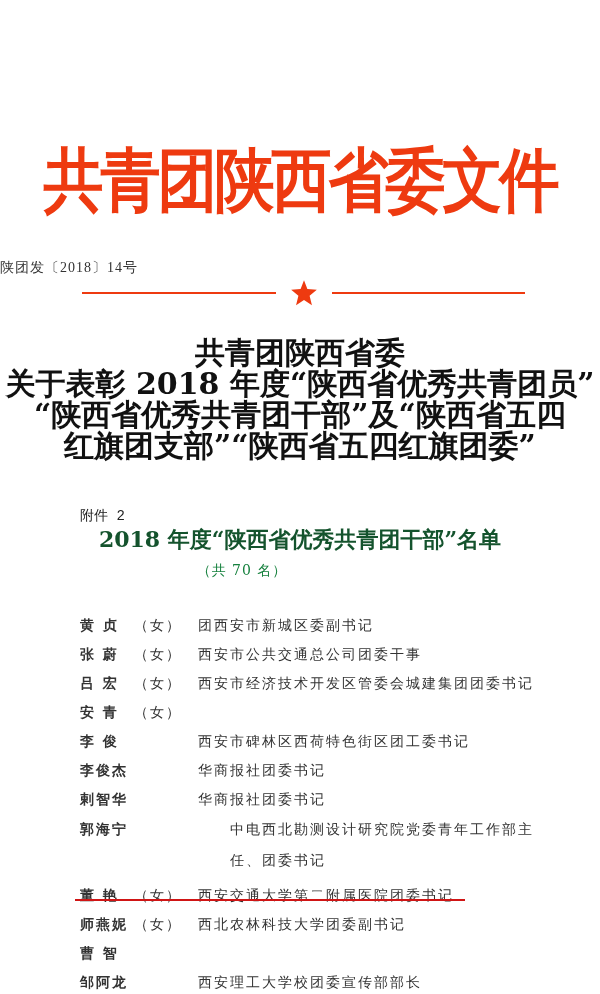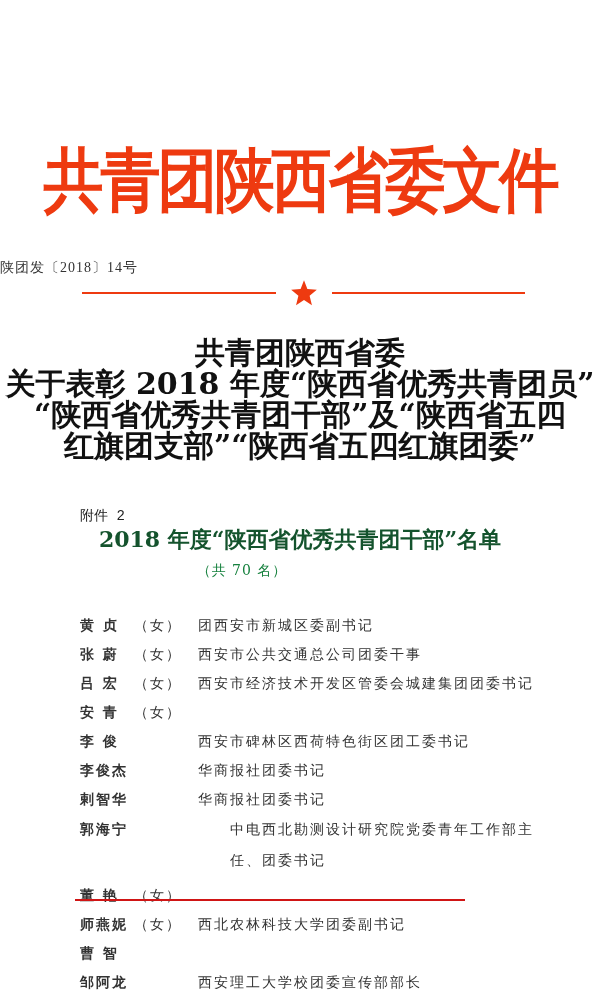--- a/index.html
+++ b/index.html
@@ -115,20 +115,21 @@
     <span class="pos">华商报社团委书记</span>
   </div>
   <div class="entry tall" style="line-height:31px;margin-top:-4px;gap:16px;">
     <span class="name">郭海宁</span>
     <span class="gender"></span>
     <span class="pos">中电西北勘测设计研究院党委青年工作部主任、团委书记</span>
   </div>
   <div class="entry">
     <span class="name">董  艳</span>
     <span class="gender">（女）</span>
+    <span class="pos">西安交通大学第二附属医院团委书记</span>
   </div>
   <div class="entry">
     <span class="name">师燕妮</span>
     <span class="gender">（女）</span>
     <span class="pos">西北农林科技大学团委副书记</span>
   </div>
   <div class="entry">
     <span class="name">曹  智</span>
     <span class="gender"></span>
   </div>

